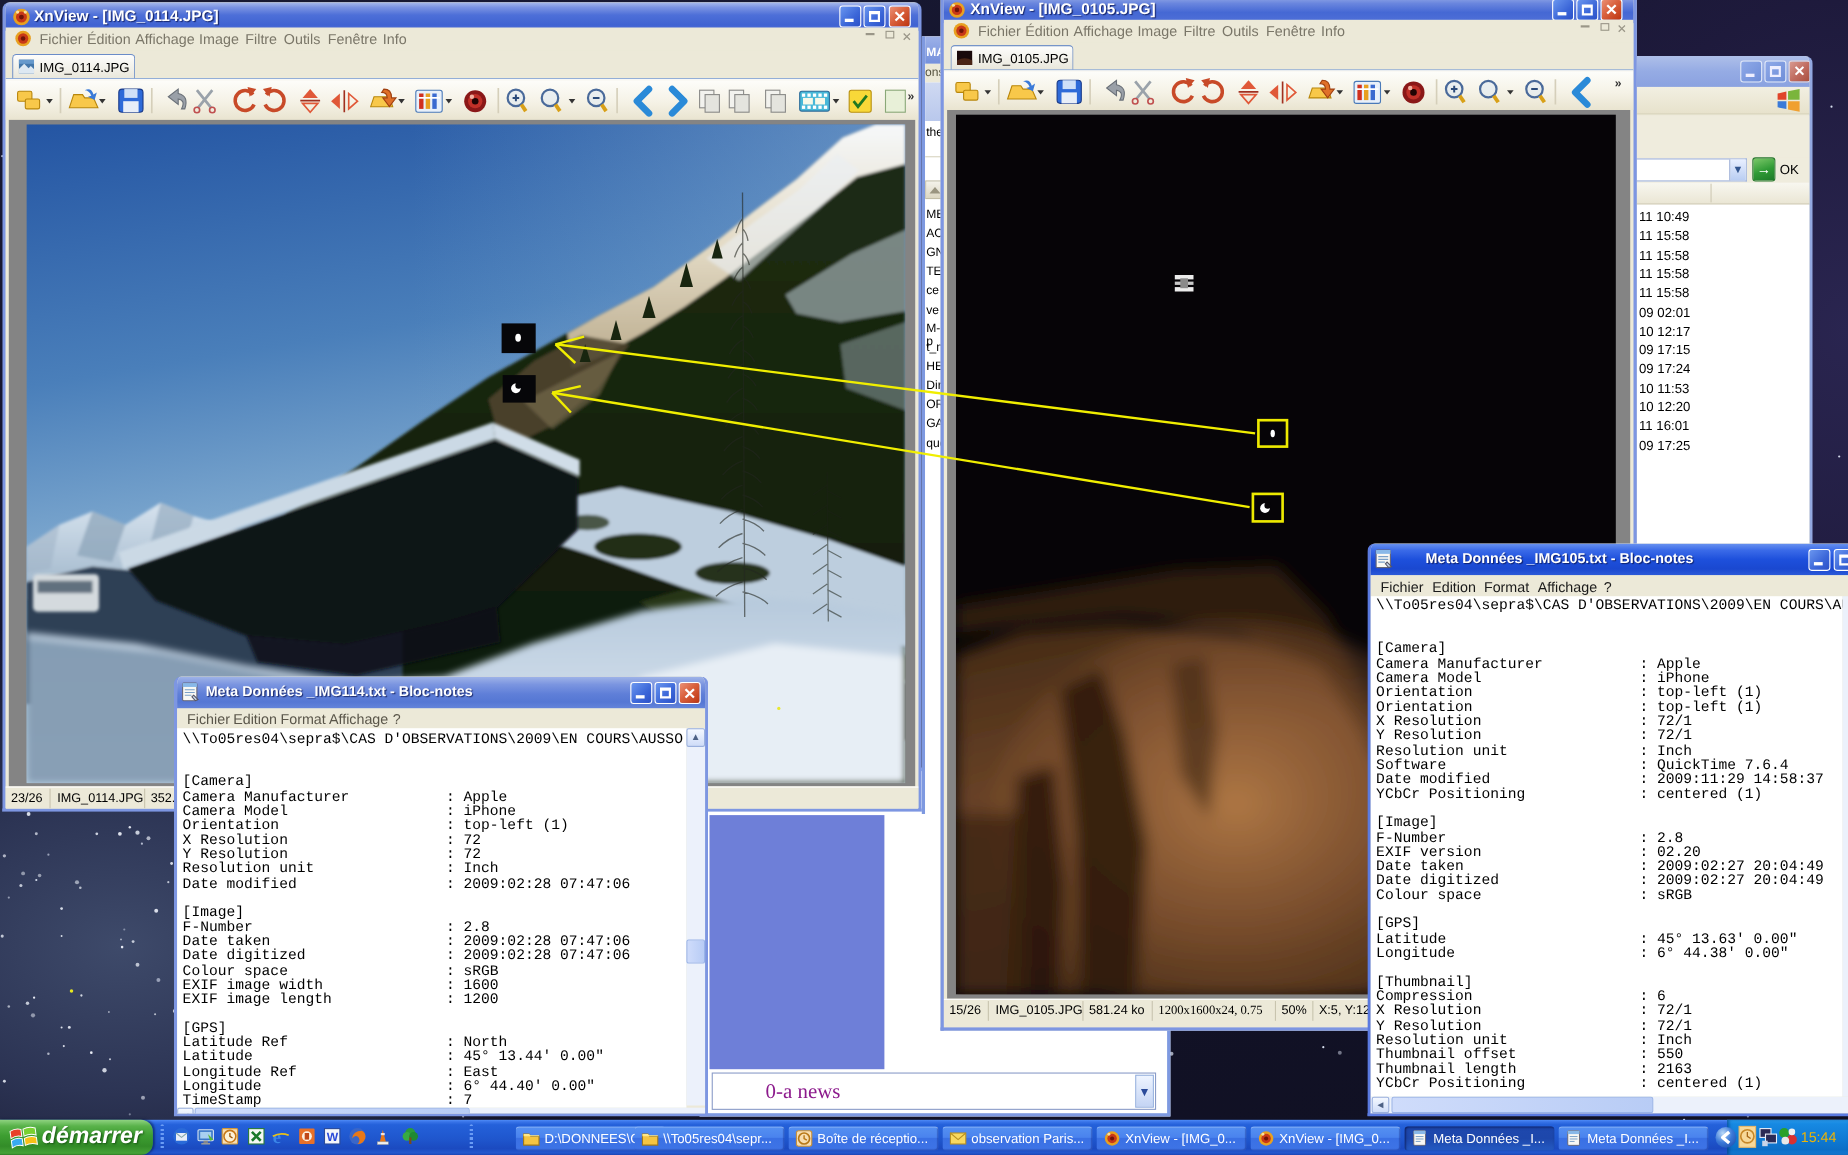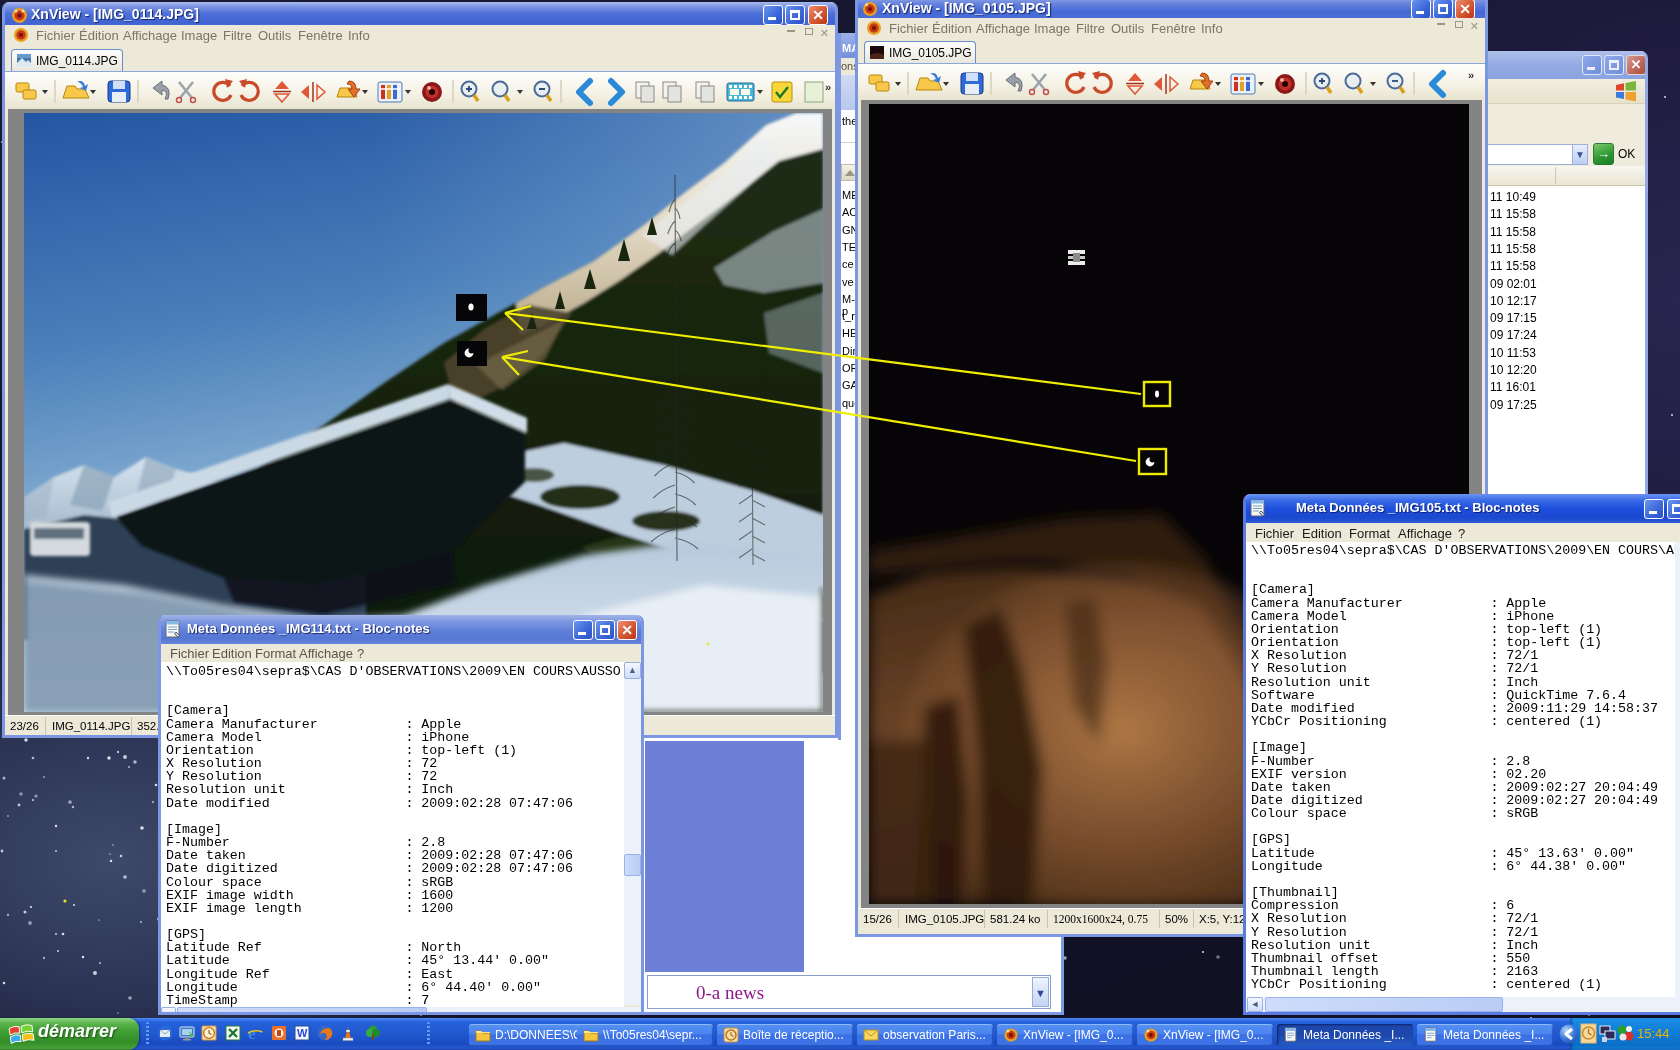--- a/index.html
+++ b/index.html
@@ -968,21 +968,21 @@
 background:linear-gradient(180deg,#8fd381 0%,#59b24a 18%,#3d9e31 45%,#338c28 75%,#46a237 95%,#2d7a24 100%);
 box-shadow:1px 0 2px rgba(0,20,60,.5);">
   <svg class="abs" style="left:8px;top:4px" width="27" height="24" viewBox="0 0 27 24">
     <g transform="rotate(-8 13 12)">
     <path d="M2 5 Q7 2.5 12 4.5 L12 11 Q7 9 2 11.5 Z" fill="#e8412a" stroke="#fff" stroke-width=".9"></path>
     <path d="M14 4.5 Q19.5 2.5 25 5 L25 11.5 Q19.5 9 14 11 Z" fill="#7ad132" stroke="#fff" stroke-width=".9"></path>
     <path d="M2 13.5 Q7 11 12 13 L12 19.5 Q7 17.5 2 20 Z" fill="#38aaf0" stroke="#fff" stroke-width=".9"></path>
     <path d="M14 13 Q19.5 11 25 13.5 L25 20 Q19.5 17.5 14 19.5 Z" fill="#f8c018" stroke="#fff" stroke-width=".9"></path>
     </g>
   </svg>
-  <div class="abs" style="left:38px;top:3px;color:#fff;font-size:18px;font-weight:bold;font-style:italic;text-shadow:1px 1px 2px rgba(0,40,0,.6);">démarrer</div>
+  <div class="abs" style="left:38px;top:3px;color:#fff;font-size:21px;font-weight:bold;font-style:italic;text-shadow:1px 1px 2px rgba(0,40,0,.6);">démarrer</div>
 </div>
 <div class="abs" style="left:146px;top:1022px;width:3px;height:24px;z-index:42;background:repeating-linear-gradient(180deg,#6a9cf5 0 2px,rgba(0,0,0,0) 2px 4px);border-radius:2px;"></div>
 <svg class="abs" style="left:150px;top:1018px;z-index:42" width="280" height="32" id="qlaunch">
       <g transform="translate(7,7)">
         <circle cx="8" cy="8" r="7.5" fill="#2a6ad8"></circle>
         <rect x="3" y="5" width="10" height="7" fill="#e8eef8"></rect>
         <path d="M3 5 l5 4 l5 -4" stroke="#8aa" fill="none"></path>
       </g>
       <g transform="translate(29,7)">
         <rect x="1" y="2" width="14" height="10" rx="1" fill="#3a78c8" stroke="#d8e4f0"></rect>

